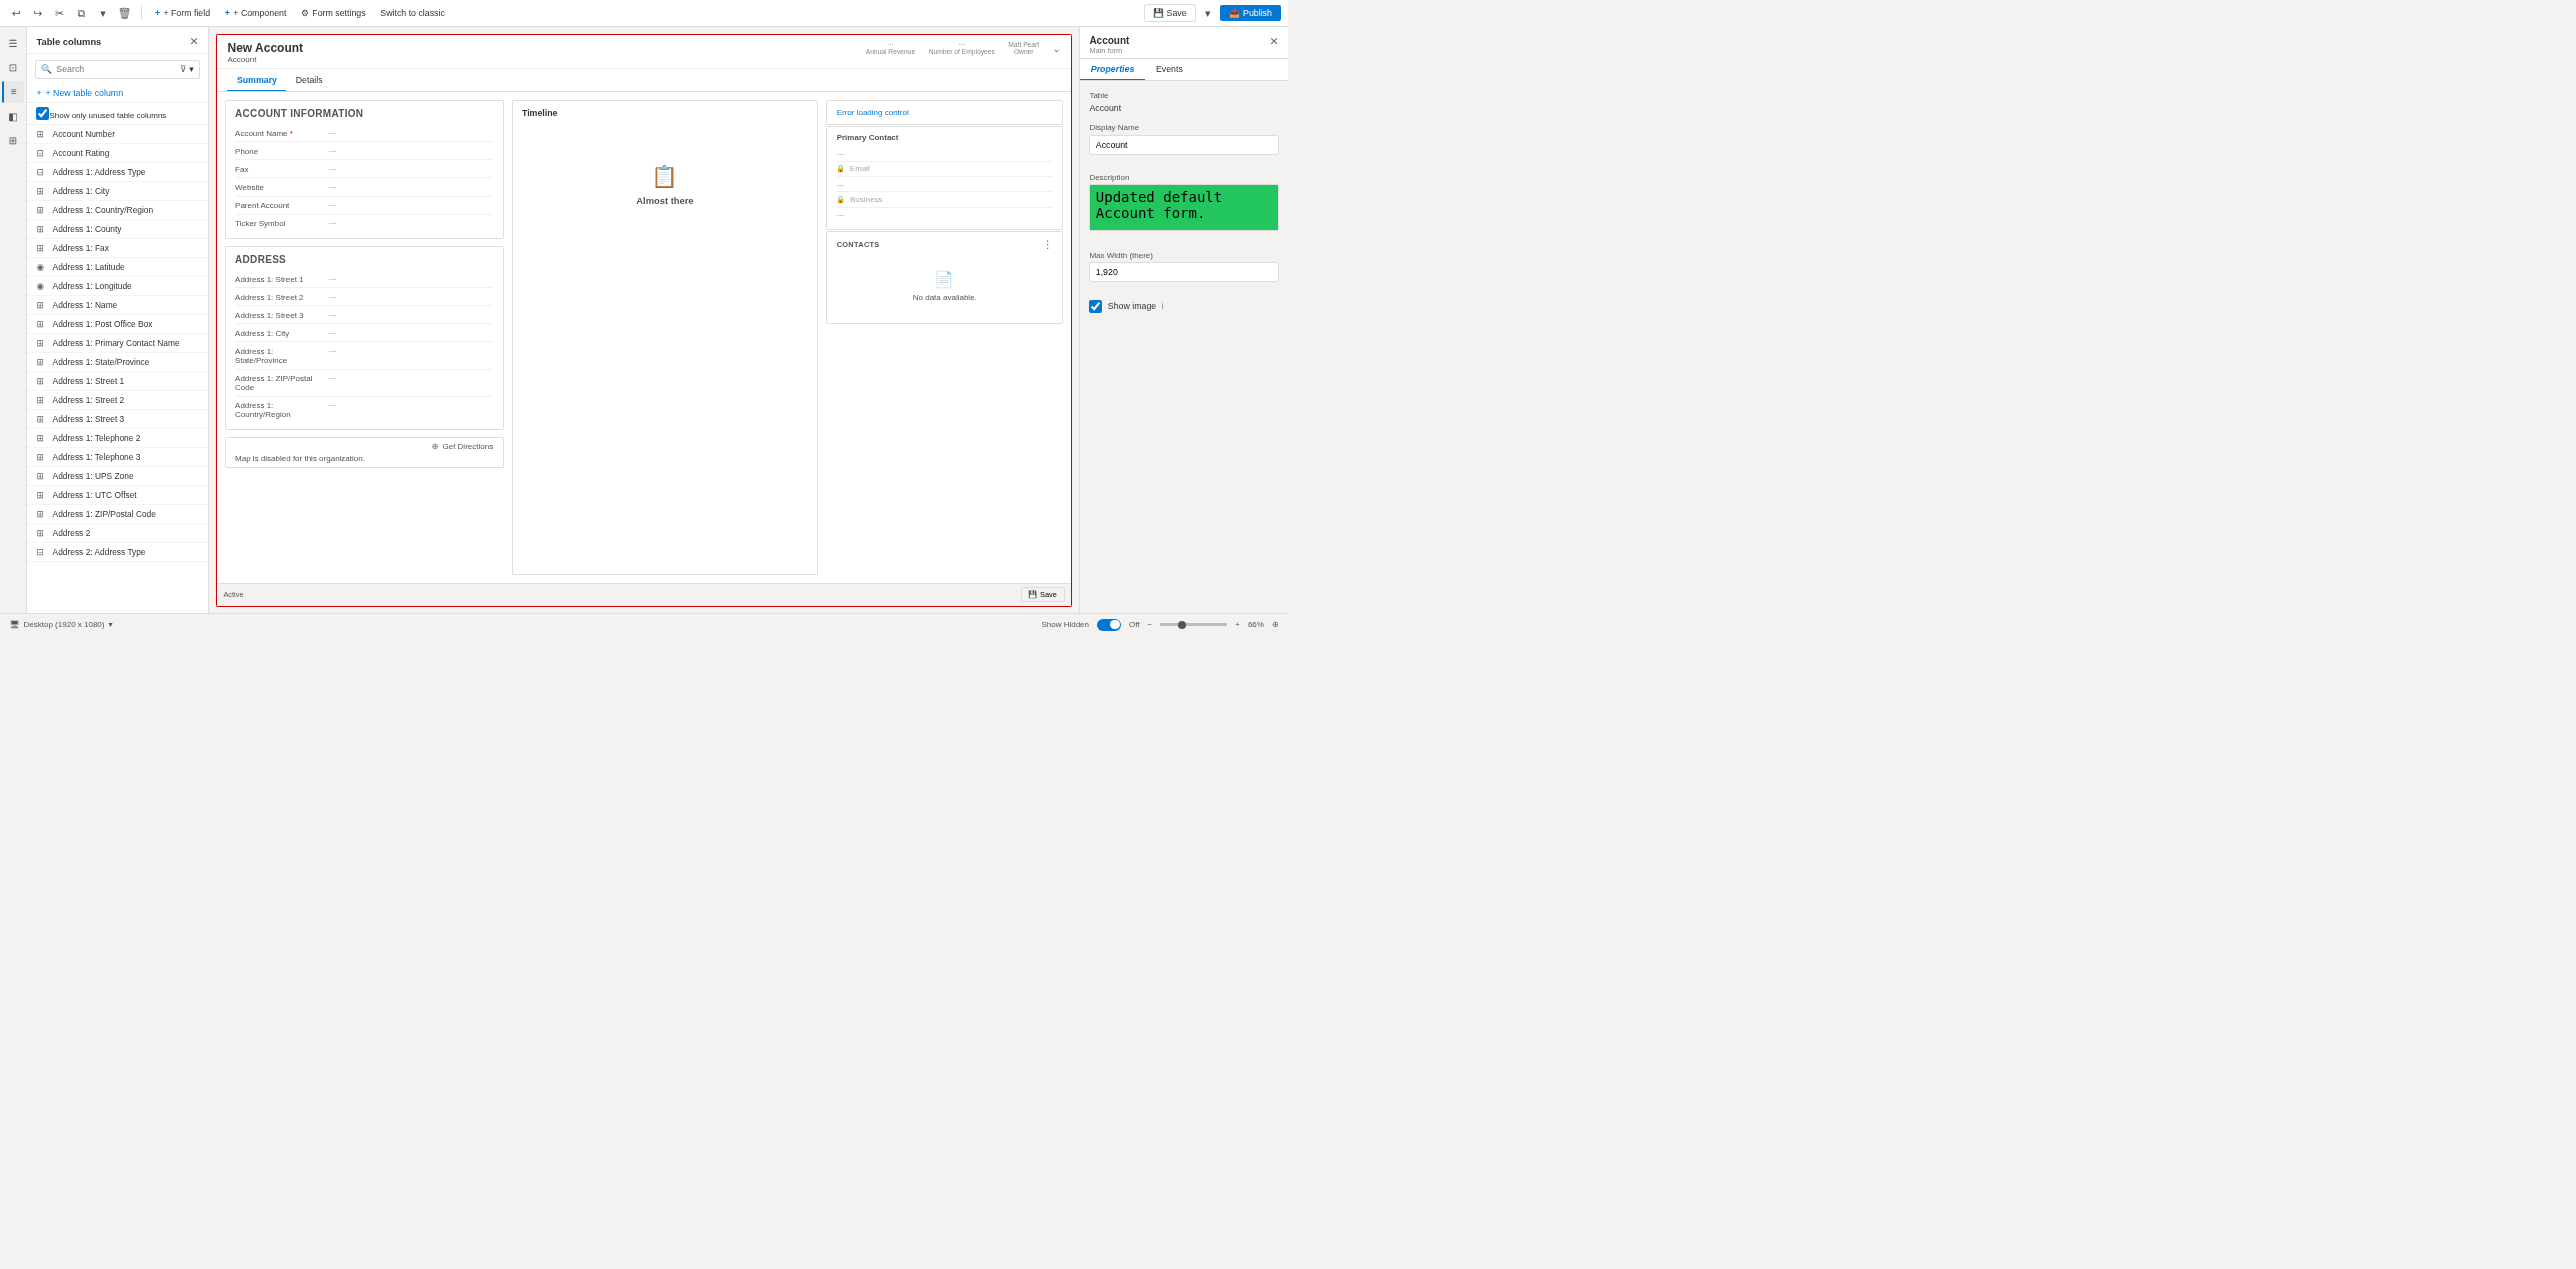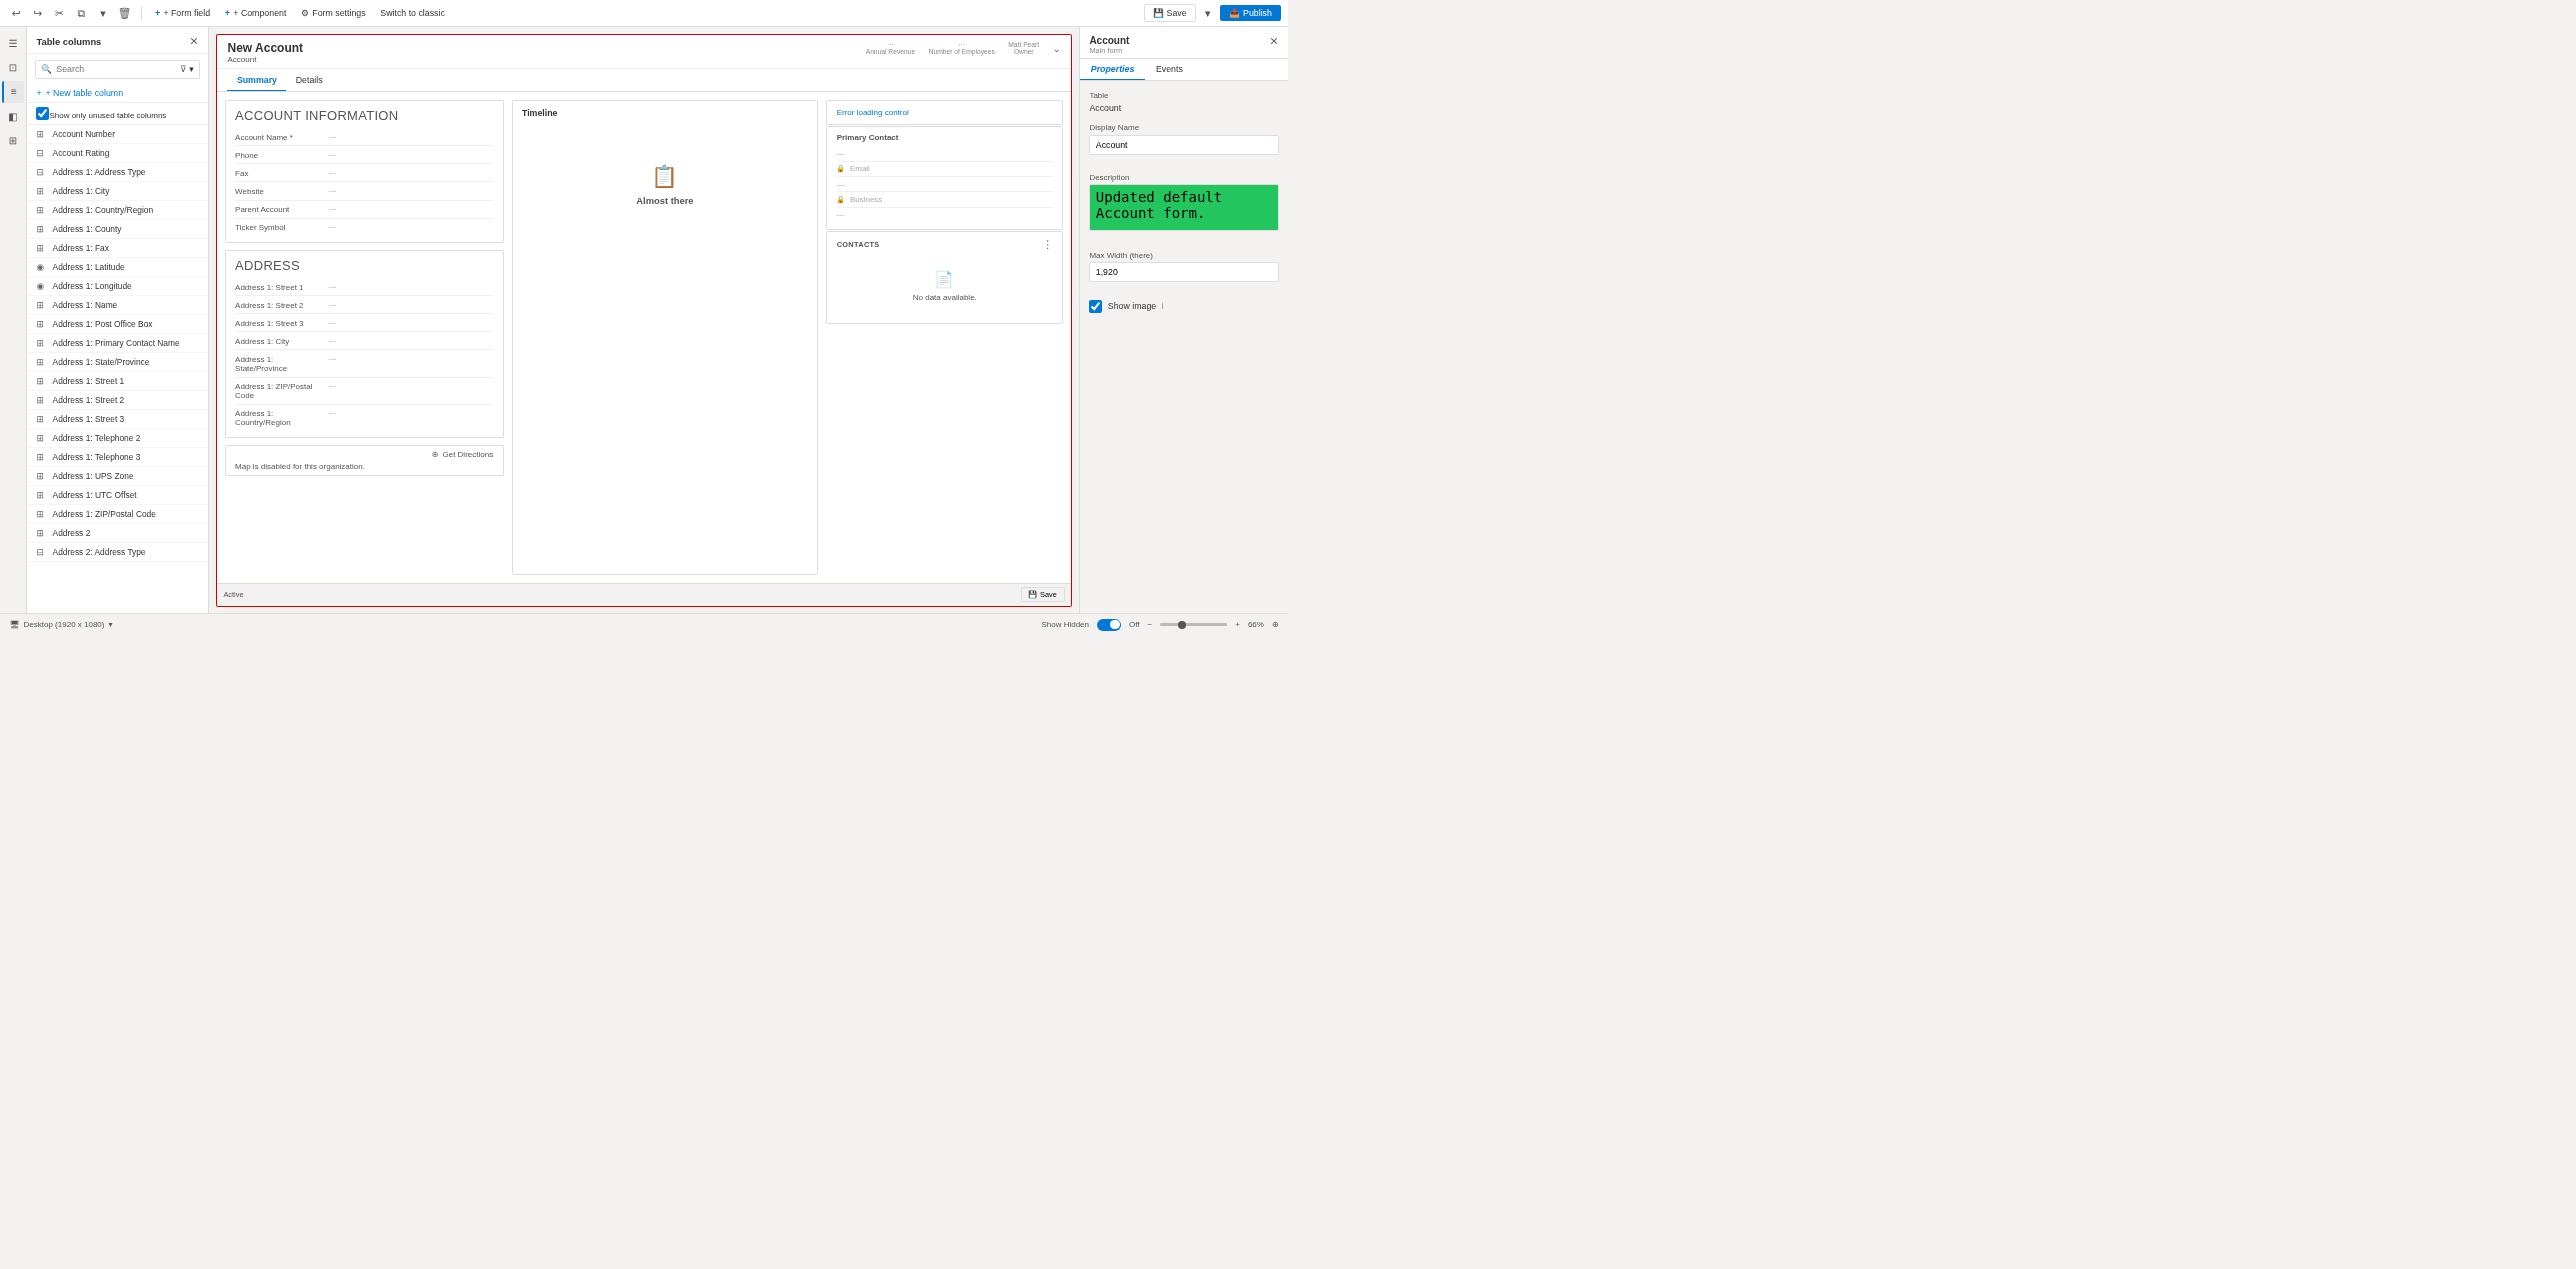--- a/index.html
+++ b/index.html
@@ -196,22 +196,22 @@
       flex-direction: column;
       gap: 1px;
     }
 
     .form-section {
       border: 0.7px solid #ddd;
       border-radius: 1.3px;
       padding: 6.7px 9.4px;
     }
     .section-title {
-      font-size: 13px;
-      font-weight: 400;
+      font-size: 10px;
+      font-weight: 700;
       color: #555;
       letter-spacing: 0.3px;
       text-transform: uppercase;
       margin-bottom: 5.4px;
     }
     .form-field-row {
       display: flex;
       align-items: flex-start;
       padding: 3.4px 0;
       border-bottom: 0.7px solid #f0f0f0;

